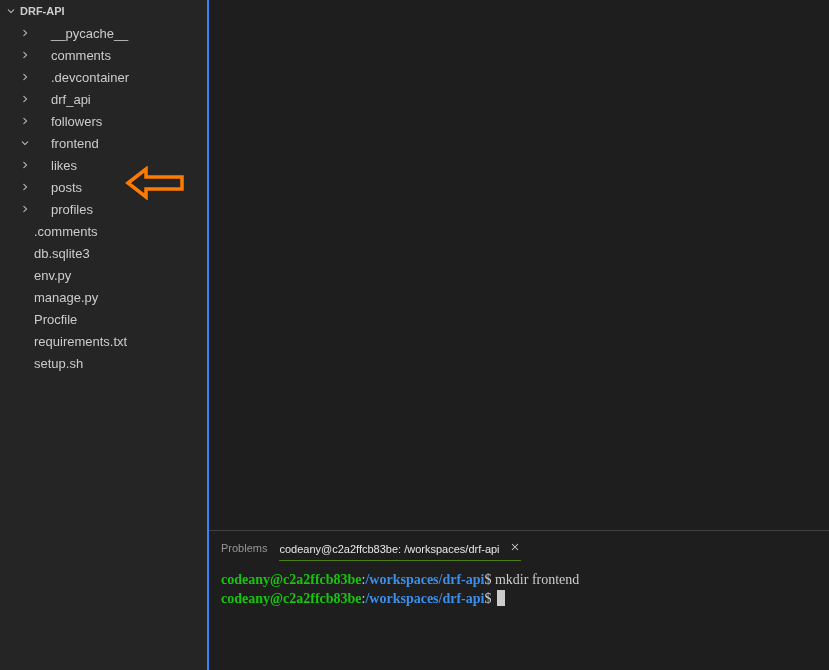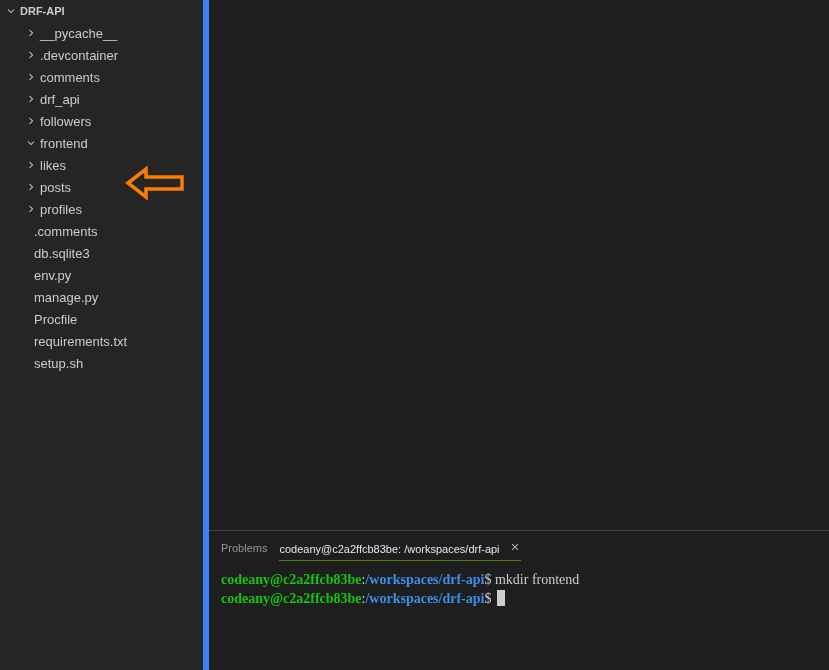--- a/index.html
+++ b/index.html
@@ -11,40 +11,40 @@
       width: 829px;
       height: 670px;
       overflow: hidden;
       display: flex;
     }
     .sidebar {
       width: 209px;
       background: #252526;
       height: 100%;
       overflow-y: auto;
-      border-right: 6px solid #3b82f6;
+      border-right: 2px solid #3b82f6;
       position: relative;
     }
     .sidebar-header {
       display: flex;
       align-items: center;
       padding: 4px 6px 4px 4px;
       font-weight: bold;
       font-size: 11px;
       color: #cccccc;
       cursor: pointer;
     }
     .tree-item {
       display: flex;
       align-items: center;
       padding: 3px 0 3px 0;
       cursor: pointer;
       height: 22px;
     }
-    .tree-item.folder { padding-left: 24px; }
+    .tree-item.folder { padding-left: 18px; gap: 17px; }
     .tree-item.file { padding-left: 34px; }
     .chevron {
       width: 14px;
       height: 14px;
       display: inline-flex;
       align-items: center;
       justify-content: center;
       margin-right: 2px;
       flex-shrink: 0;
     }
@@ -135,29 +135,29 @@
           </svg>
         </span>
         <span class="item-label">__pycache__</span>
       </div>
       <div class="tree-item folder">
         <span class="chevron">
           <svg viewBox="0 0 16 16">
             <path d="M6 4 L10 8 L6 12" stroke="#cccccc" stroke-width="1.4" fill="none"></path>
           </svg>
         </span>
+        <span class="item-label">comments</span>
+      </div>
+      <div class="tree-item folder">
+        <span class="chevron">
+          <svg viewBox="0 0 16 16">
+            <path d="M6 4 L10 8 L6 12" stroke="#cccccc" stroke-width="1.4" fill="none"></path>
+          </svg>
+        </span>
         <span class="item-label">.devcontainer</span>
-      </div>
-      <div class="tree-item folder">
-        <span class="chevron">
-          <svg viewBox="0 0 16 16">
-            <path d="M6 4 L10 8 L6 12" stroke="#cccccc" stroke-width="1.4" fill="none"></path>
-          </svg>
-        </span>
-        <span class="item-label">comments</span>
       </div>
       <div class="tree-item folder">
         <span class="chevron">
           <svg viewBox="0 0 16 16">
             <path d="M6 4 L10 8 L6 12" stroke="#cccccc" stroke-width="1.4" fill="none"></path>
           </svg>
         </span>
         <span class="item-label">drf_api</span>
       </div>
       <div class="tree-item folder">

